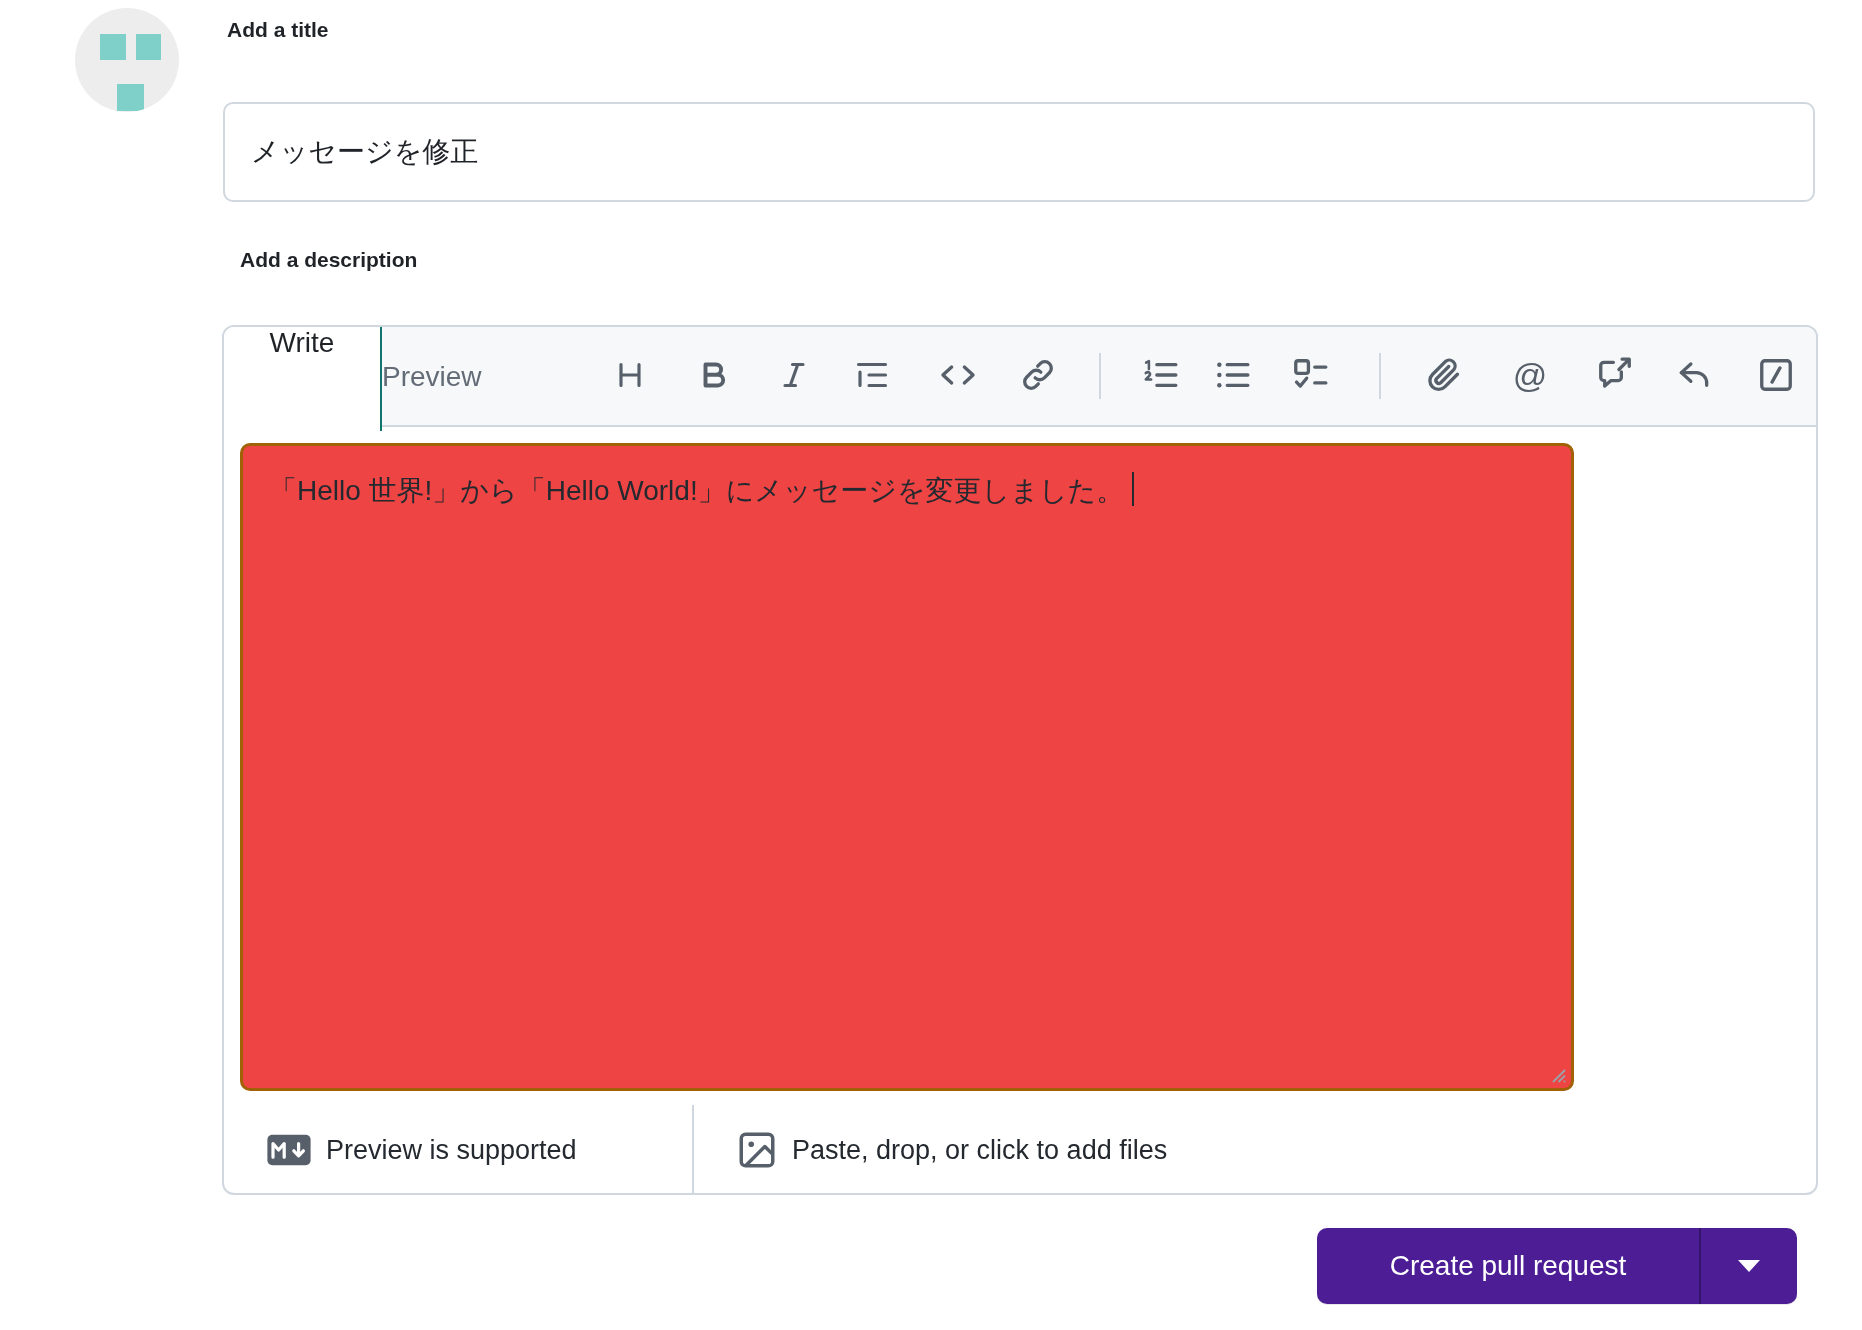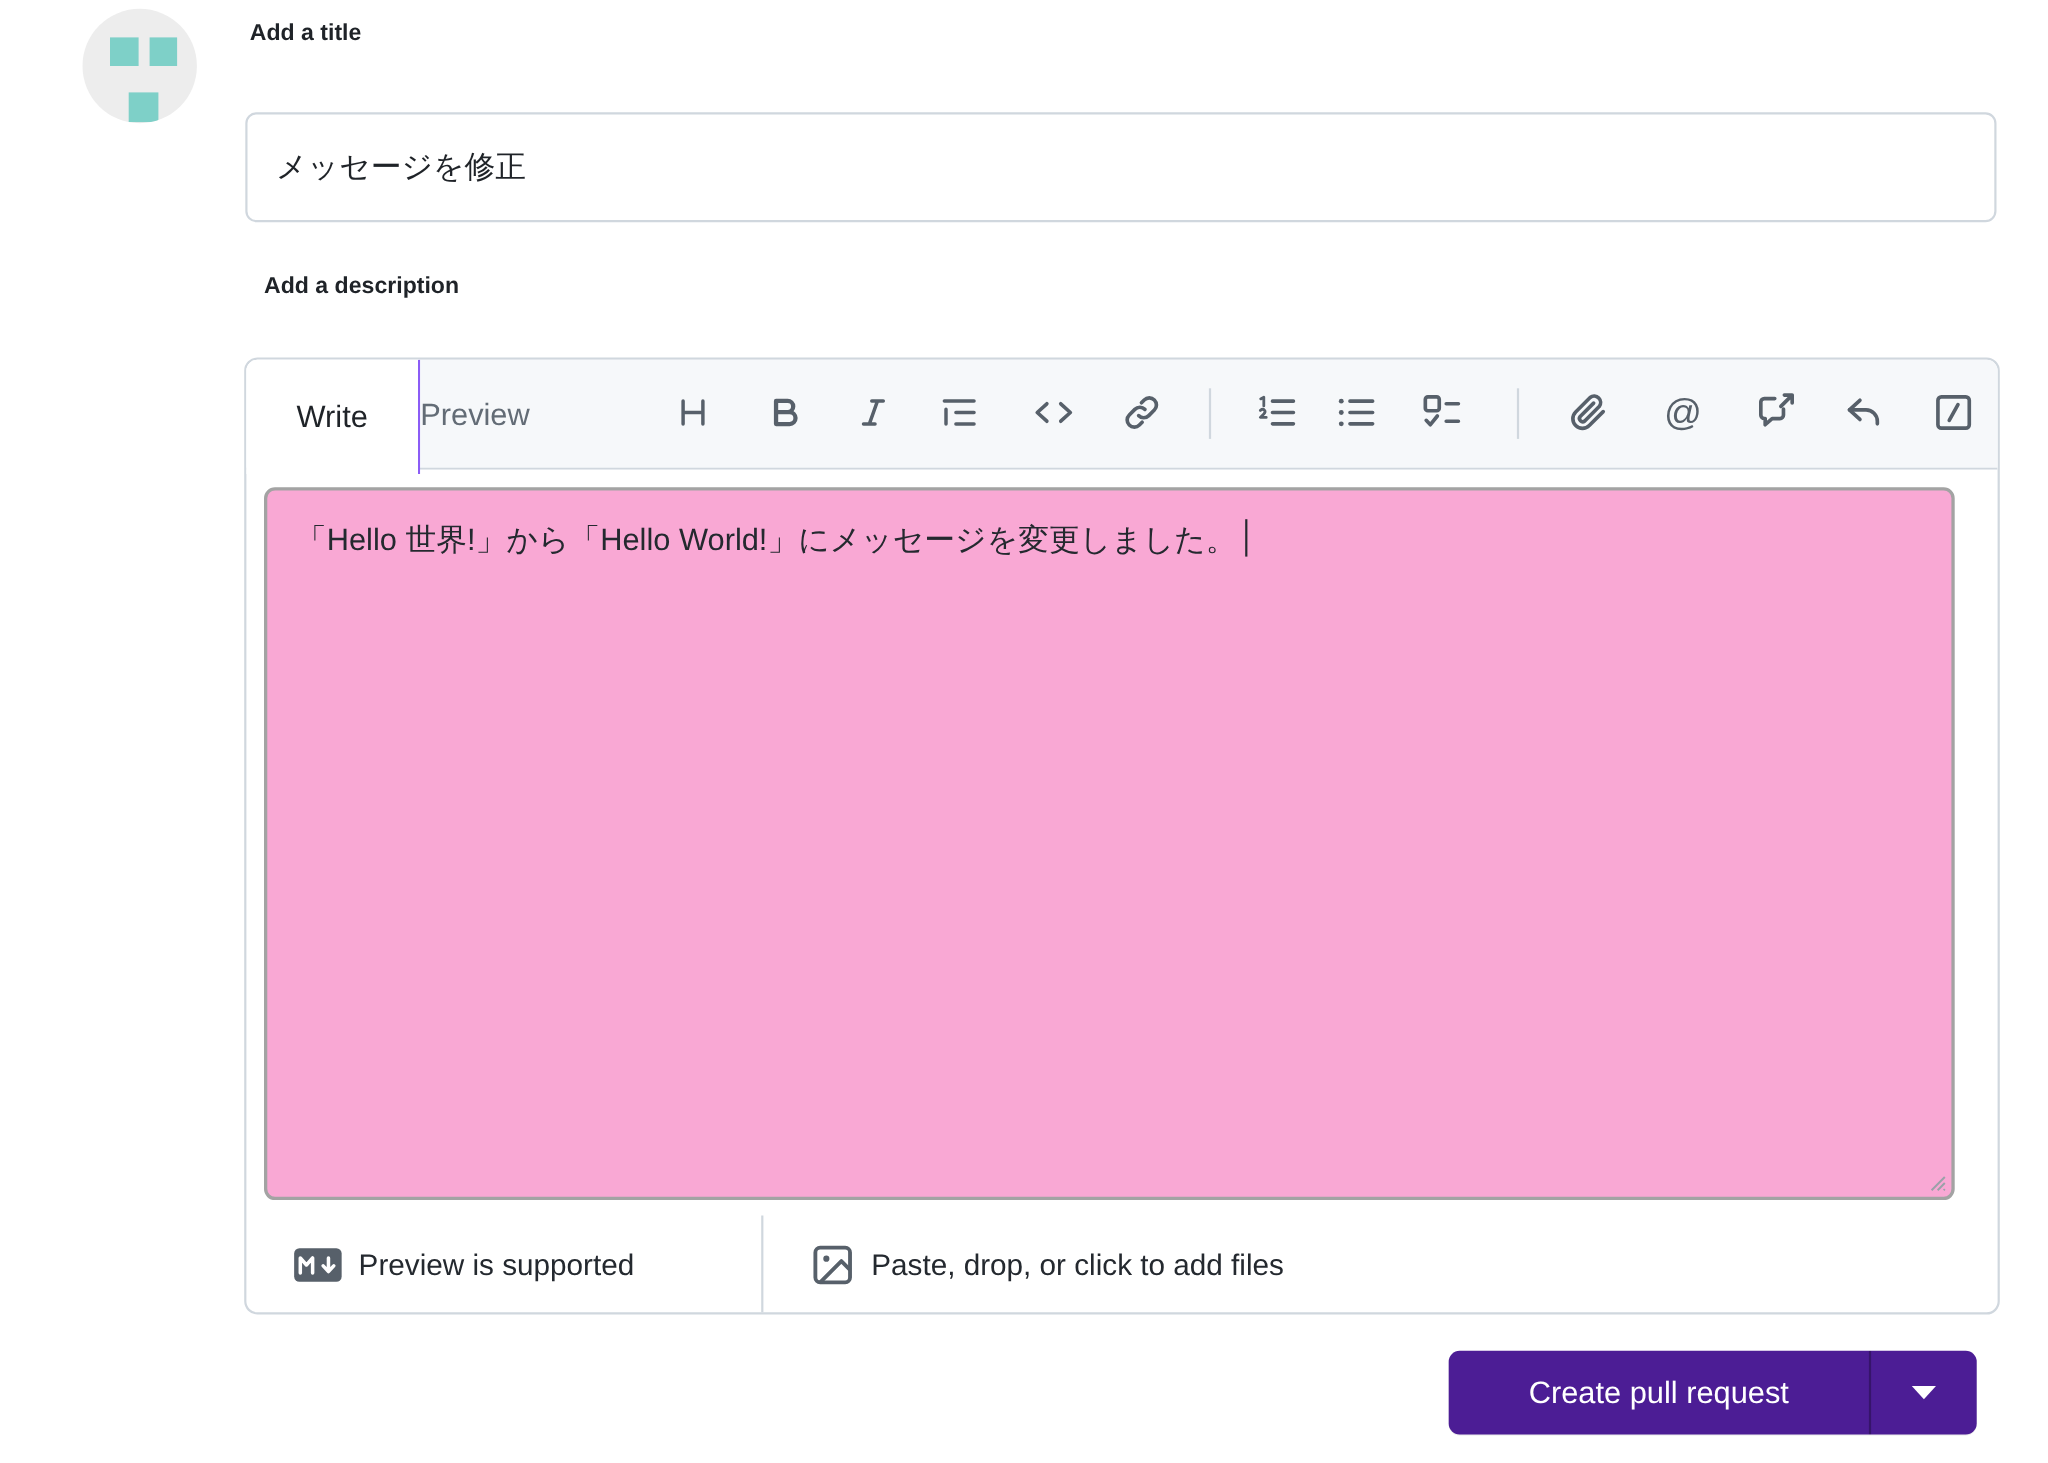--- a/index.html
+++ b/index.html
@@ -24,37 +24,37 @@
                  font-size:28px; color:#1f2328; padding:0 26px;
                  font-family:Liberation Serif, serif; outline:none; }
 
   
   .panel { position:absolute; left:222px; top:325px; width:1596px; height:870px;
            border:2px solid #d0d7de; border-radius:12px; background:#fff; }
   .panel-header { position:absolute; left:0; top:0; width:100%; height:100px;
                   background:#f6f8fa; border-bottom:2px solid #d0d7de;
                   border-radius:10px 10px 0 0; }
   .tab-write { position:absolute; left:0; top:0; width:158px; height:104px;
-               background:#fff; border-right:2px solid #8b5cf6; border-top-left-radius:10px;
-               display:flex; align-items:center; justify-content:center;
+               background:#fff; border-right:2px solid #0f766e; border-top-left-radius:10px;
+               display:flex; align-items:flex-start; justify-content:center;
                font-size:28px; font-weight:500; color:#1f2328; z-index:3; }
   .tab-preview { position:absolute; left:158px; top:0; width:225px; height:100px;
                  display:flex; align-items:center; justify-content:flex-start;
                  font-size:28px; color:#636c76; z-index:3; }
 
   .tb-btn { position:absolute; top:20px; width:56px; height:56px;
             display:flex; align-items:center; justify-content:center;
             color:#57606a; z-index:3; cursor:pointer; background:transparent; border:none; }
   .tb-btn svg { stroke:#57606a; fill:none; stroke-width:2.1; stroke-linecap:round; stroke-linejoin:round; }
   .tb-sep { position:absolute; top:26px; width:2px; height:46px; background:#d0d7de; z-index:3; }
   .at-glyph { font-size:34px; color:#57606a; font-weight:400; line-height:1; }
 
   
-  .desc-box { position:absolute; left:16px; top:116px; width:1537px; height:648px;
-              border:3px solid #a3a3a3; border-radius:10px; background:#f9a8d4;
+  .desc-box { position:absolute; left:16px; top:116px; width:1334px; height:648px;
+              border:3px solid #a16207; border-radius:10px; background:#ef4444;
               padding:24px 26px; font-size:28px; color:#24292f; line-height:1.5;
               cursor:text; }
   .cursor-bar { display:inline-block; width:2px; height:34px; background:#24292f;
                 vertical-align:-6px; margin-left:8px; }
   .resize-handle { position:absolute; right:3px; bottom:3px; width:24px; height:24px; }
 
   
   .panel-footer { position:absolute; left:16px; top:788px; width:1560px; height:70px; z-index:2; }
   .md-group { position:absolute; left:26px; top:0; height:70px; display:flex; align-items:center; cursor:pointer; }
   .footer-sep { position:absolute; left:452px; top:-10px; width:2px; height:88px; background:#d0d7de; }

